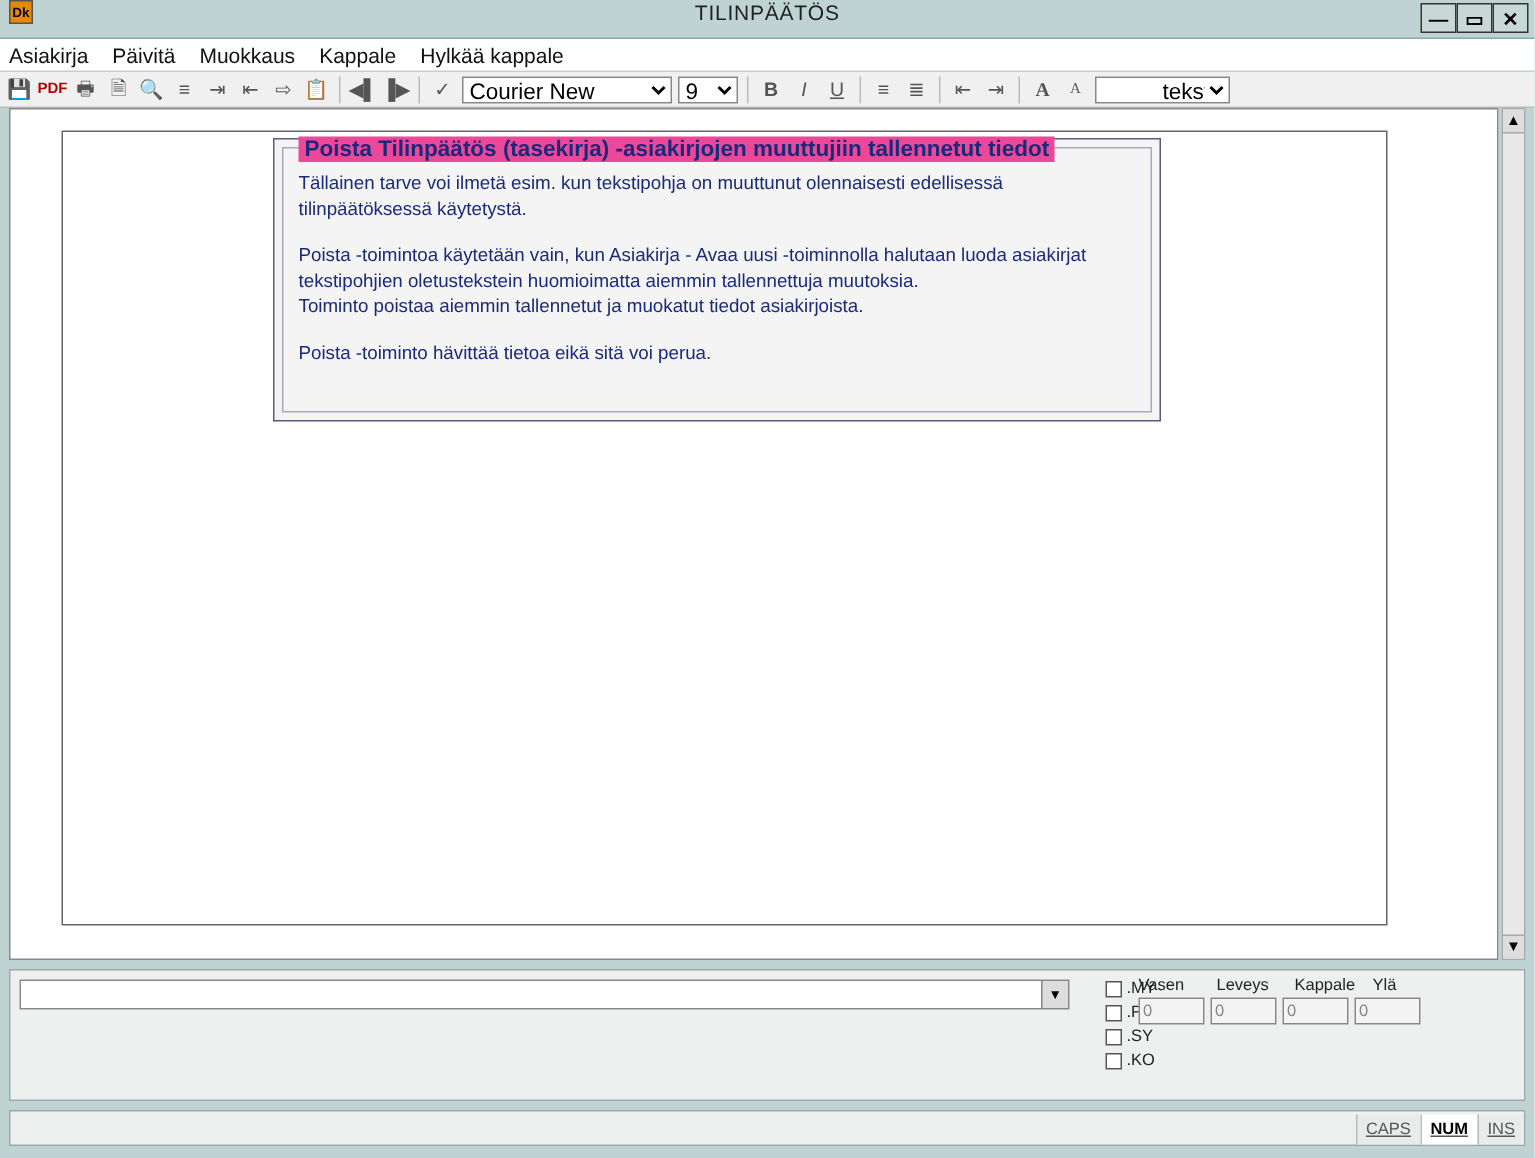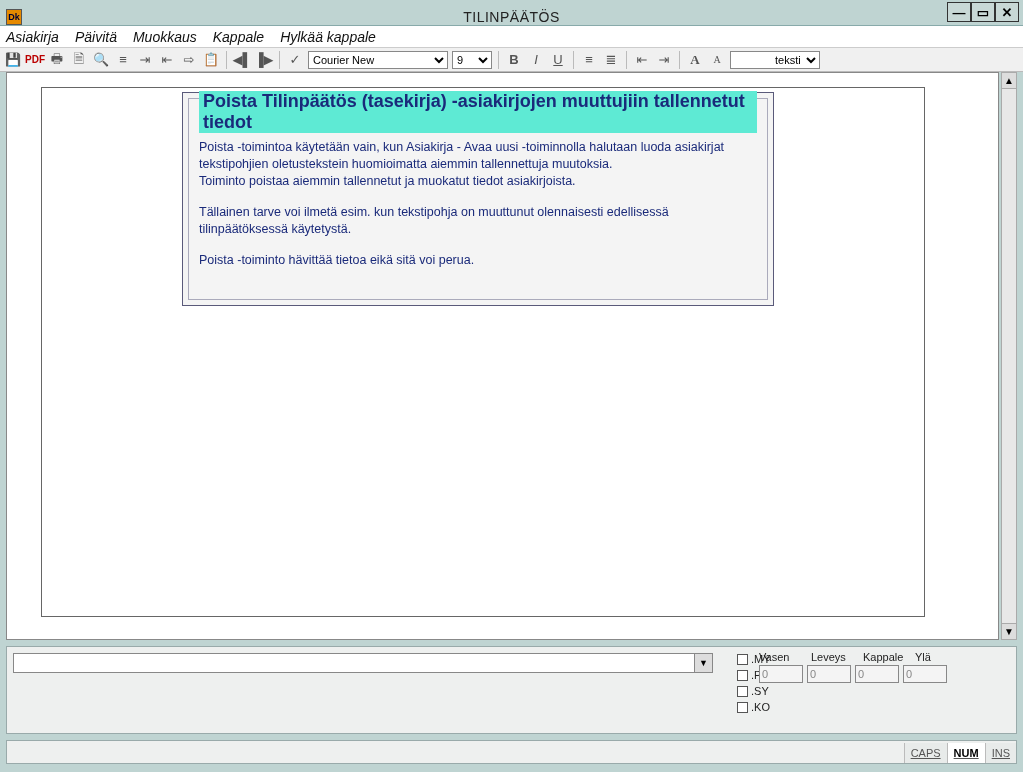--- a/index.html
+++ b/index.html
@@ -12,21 +12,21 @@
     height: 772px;
     overflow: hidden;
     position: relative;
   }
   
   .titlebar {
     height: 26px;
     background: #bfd4d2;
     border-bottom: 1px solid #8aa;
     display: flex;
-    align-items: flex-end;
+    align-items: flex-start;
     position: relative;
   }
   .titlebar .app-icon {
     width: 16px; height: 16px;
     margin-left: 6px;
     background: #e68a00;
     border: 1px solid #555;
     font-size: 9px;
     color: #003;
     display:flex;align-items:center;justify-content:center;
@@ -58,21 +58,20 @@
   
   .menubar {
     background:#fff;
     height:22px;
     display:flex;
     align-items:center;
     padding:0 6px;
     border-bottom:1px solid #ccc;
     font-size:14px;
     color:#111;
-    font-style:italic;
   }
   .menubar .menu-item { margin-right:16px; cursor:default; }
   
   .toolbar {
     background:#f0f0f0;
     height:24px;
     display:flex;
     align-items:center;
     padding:0 4px;
     border-bottom:1px solid #bbb;
@@ -82,21 +81,21 @@
   }
   .tb-btn {
     width:18px;height:18px;
     display:flex;align-items:center;justify-content:center;
     color:#555;
     font-size:13px;
     font-family: Arial;
   }
   .tb-sep { width:1px; height:18px; background:#bbb; margin:0 2px; }
   .toolbar select, .toolbar input.sel {
-    font-size:11px;
+    font-size:15px;
     border:1px solid #888;
     background:#fff;
     height:18px;
   }
   .fontname { width:140px; }
   .fontsize { width:40px; }
   .style-sel { width:90px;padding-left:40px; }
   .bold { font-weight:bold; }
   .italic { font-style:italic; }
   .under { text-decoration:underline; }
@@ -143,25 +142,25 @@
   .dialog-inner {
     border:1px solid #aab;
     margin:5px;
     padding:0 10px 16px 10px;
     position:relative;
     background:#f4f4f4;
   }
   .dialog-title {
     position:relative;
     top:-8px;
-    background:#5eead4;
+    background:#ec4899;
     display:inline-block;
     padding:0 4px;
     font-weight:bold;
-    font-size:18px;
+    font-size:15px;
     color:#1a2a7a;
   }
   .dialog-text {
     color:#1a2a7a;
     font-size:12.5px;
     line-height:17px;
     margin-top:-2px;
   }
   .dialog-text p { margin:0 0 14px 0; }
   .dlg-buttons {
@@ -304,25 +303,25 @@
   </select>
 </div>
 
 <div class="doc-outer">
   <div class="paper">
 
     <div class="dialog">
       <div class="dialog-inner">
         <span class="dialog-title">Poista Tilinpäätös (tasekirja) -asiakirjojen muuttujiin tallennetut tiedot</span>
         <div class="dialog-text">
+          <p>Tällainen tarve voi ilmetä esim. kun tekstipohja on muuttunut olennaisesti edellisessä tilinpäätöksessä käytetystä.</p>
           <p>
             <span>Poista -toimintoa käytetään vain, kun Asiakirja - Avaa uusi -toiminnolla halutaan luoda asiakirjat tekstipohjien oletustekstein huomioimatta aiemmin tallennettuja muutoksia.</span><br>
             <span>Toiminto poistaa aiemmin tallennetut ja muokatut tiedot asiakirjoista.</span>
           </p>
-          <p>Tällainen tarve voi ilmetä esim. kun tekstipohja on muuttunut olennaisesti edellisessä tilinpäätöksessä käytetystä.</p>
           <p>Poista -toiminto hävittää tietoa eikä sitä voi perua.</p>
         </div>
       </div>
     </div>
   </div>
 </div>
 
 <div class="scroll-v">
   <div class="arrow">▲</div>
   <div class="arrow down">▼</div>

